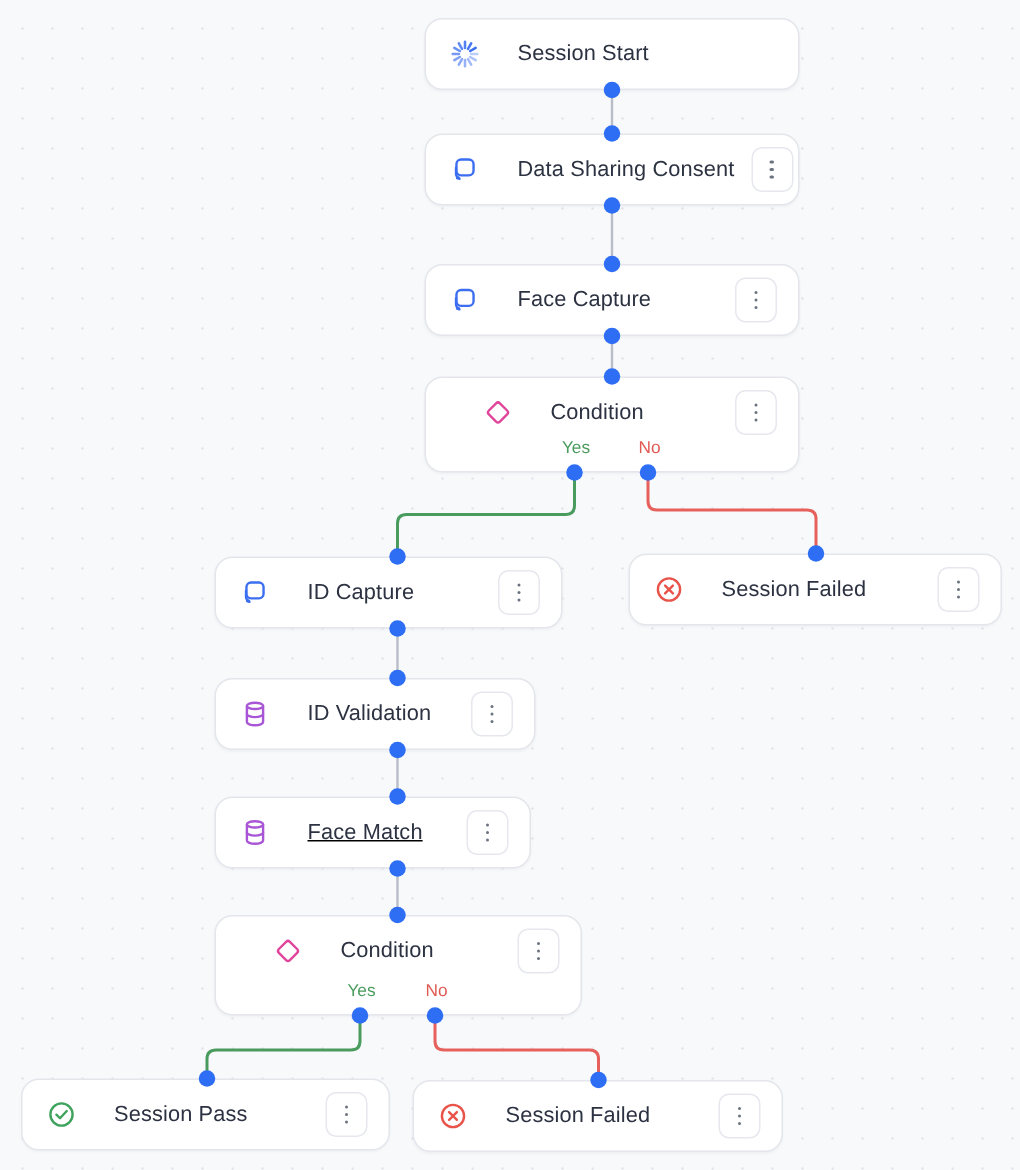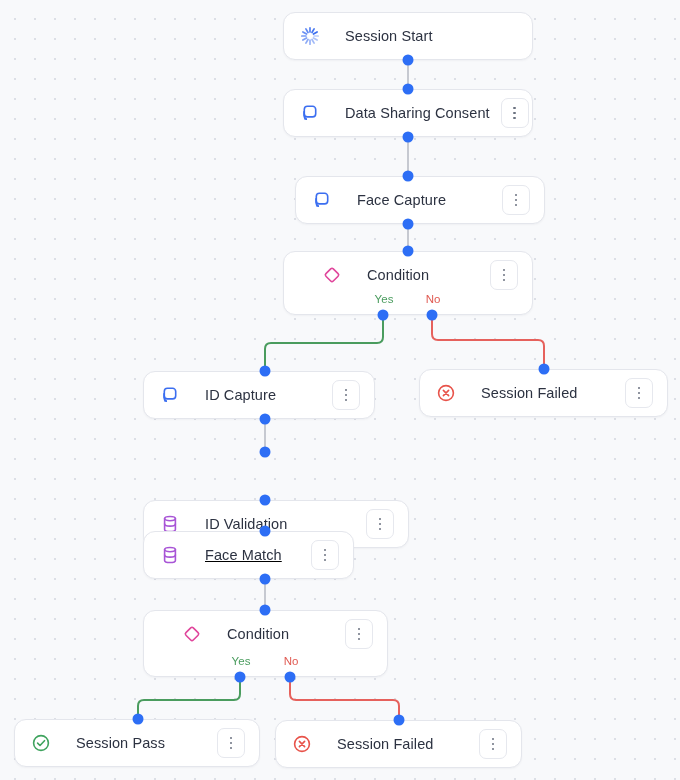--- a/index.html
+++ b/index.html
@@ -150,21 +150,21 @@
       </svg>
           </span>
           <span class="node-label">Data Sharing Consent</span>
           <button class="menu-btn">
             <i></i>
             <i></i>
             <i></i>
           </button>
         </div>
       </div>
-      <div class="node" style="left: 283px; top: 176px; width: 250px; height: 48px; margin-left: 12px;">
+      <div class="node" style="left: 283px; top: 176px; width: 250px; height: 48px;">
         <div class="node-row">
           <span class="node-icon">
             <svg width="20" height="20" viewBox="0 0 20 20">
         <path d="M7.4 3.3 h5.2 a3.1 3.1 0 0 1 3.1 3.1 v4.4 a3.1 3.1 0 0 1 -3.1 3.1 h-5.2 a3.1 3.1 0 0 1 -3.1 -3.1 v-4.4 a3.1 3.1 0 0 1 3.1 -3.1 z" stroke="#3b6ef0" fill="none" stroke-width="1.6" stroke-linecap="round" stroke-linejoin="round"></path>
         <path d="M6.0 15.6 a3.0 3.0 0 0 1 -2.0 -2.8 v-4.0" stroke="#3b6ef0" fill="none" stroke-width="1.6" stroke-linecap="round" stroke-linejoin="round"></path>
         <path d="M6.3 16.2 l-1.6 -0.5" stroke="#3b6ef0" fill="none" stroke-width="1.6" stroke-linecap="round" stroke-linejoin="round"></path>
       </svg>
           </span>
           <span class="node-label">Face Capture</span>
           <button class="menu-btn">
@@ -219,21 +219,21 @@
       </svg>
           </span>
           <span class="node-label">Session Failed</span>
           <button class="menu-btn">
             <i></i>
             <i></i>
             <i></i>
           </button>
         </div>
       </div>
-      <div class="node" style="left: 143px; top: 452px; width: 266px; height: 48px; margin-top: 48px;">
+      <div class="node" style="left: 143px; top: 452px; width: 214px; height: 48px;">
         <div class="node-row">
           <span class="node-icon">
             <svg width="20" height="20" viewBox="0 0 20 20">
         <ellipse cx="10" cy="4.6" rx="5.4" ry="2.1" stroke="#a855d6" fill="none" stroke-width="1.6" stroke-linecap="round" stroke-linejoin="round"></ellipse>
         <path d="M4.6 4.6 v10.8 c0 1.16 2.42 2.1 5.4 2.1 s5.4 -0.94 5.4 -2.1 v-10.8" stroke="#a855d6" fill="none" stroke-width="1.6" stroke-linecap="round" stroke-linejoin="round"></path>
         <path d="M4.6 10.0 c0 1.16 2.42 2.1 5.4 2.1 s5.4 -0.94 5.4 -2.1" stroke="#a855d6" fill="none" stroke-width="1.6" stroke-linecap="round" stroke-linejoin="round"></path>
       </svg>
           </span>
           <span class="node-label">ID Validation</span>
           <button class="menu-btn">

